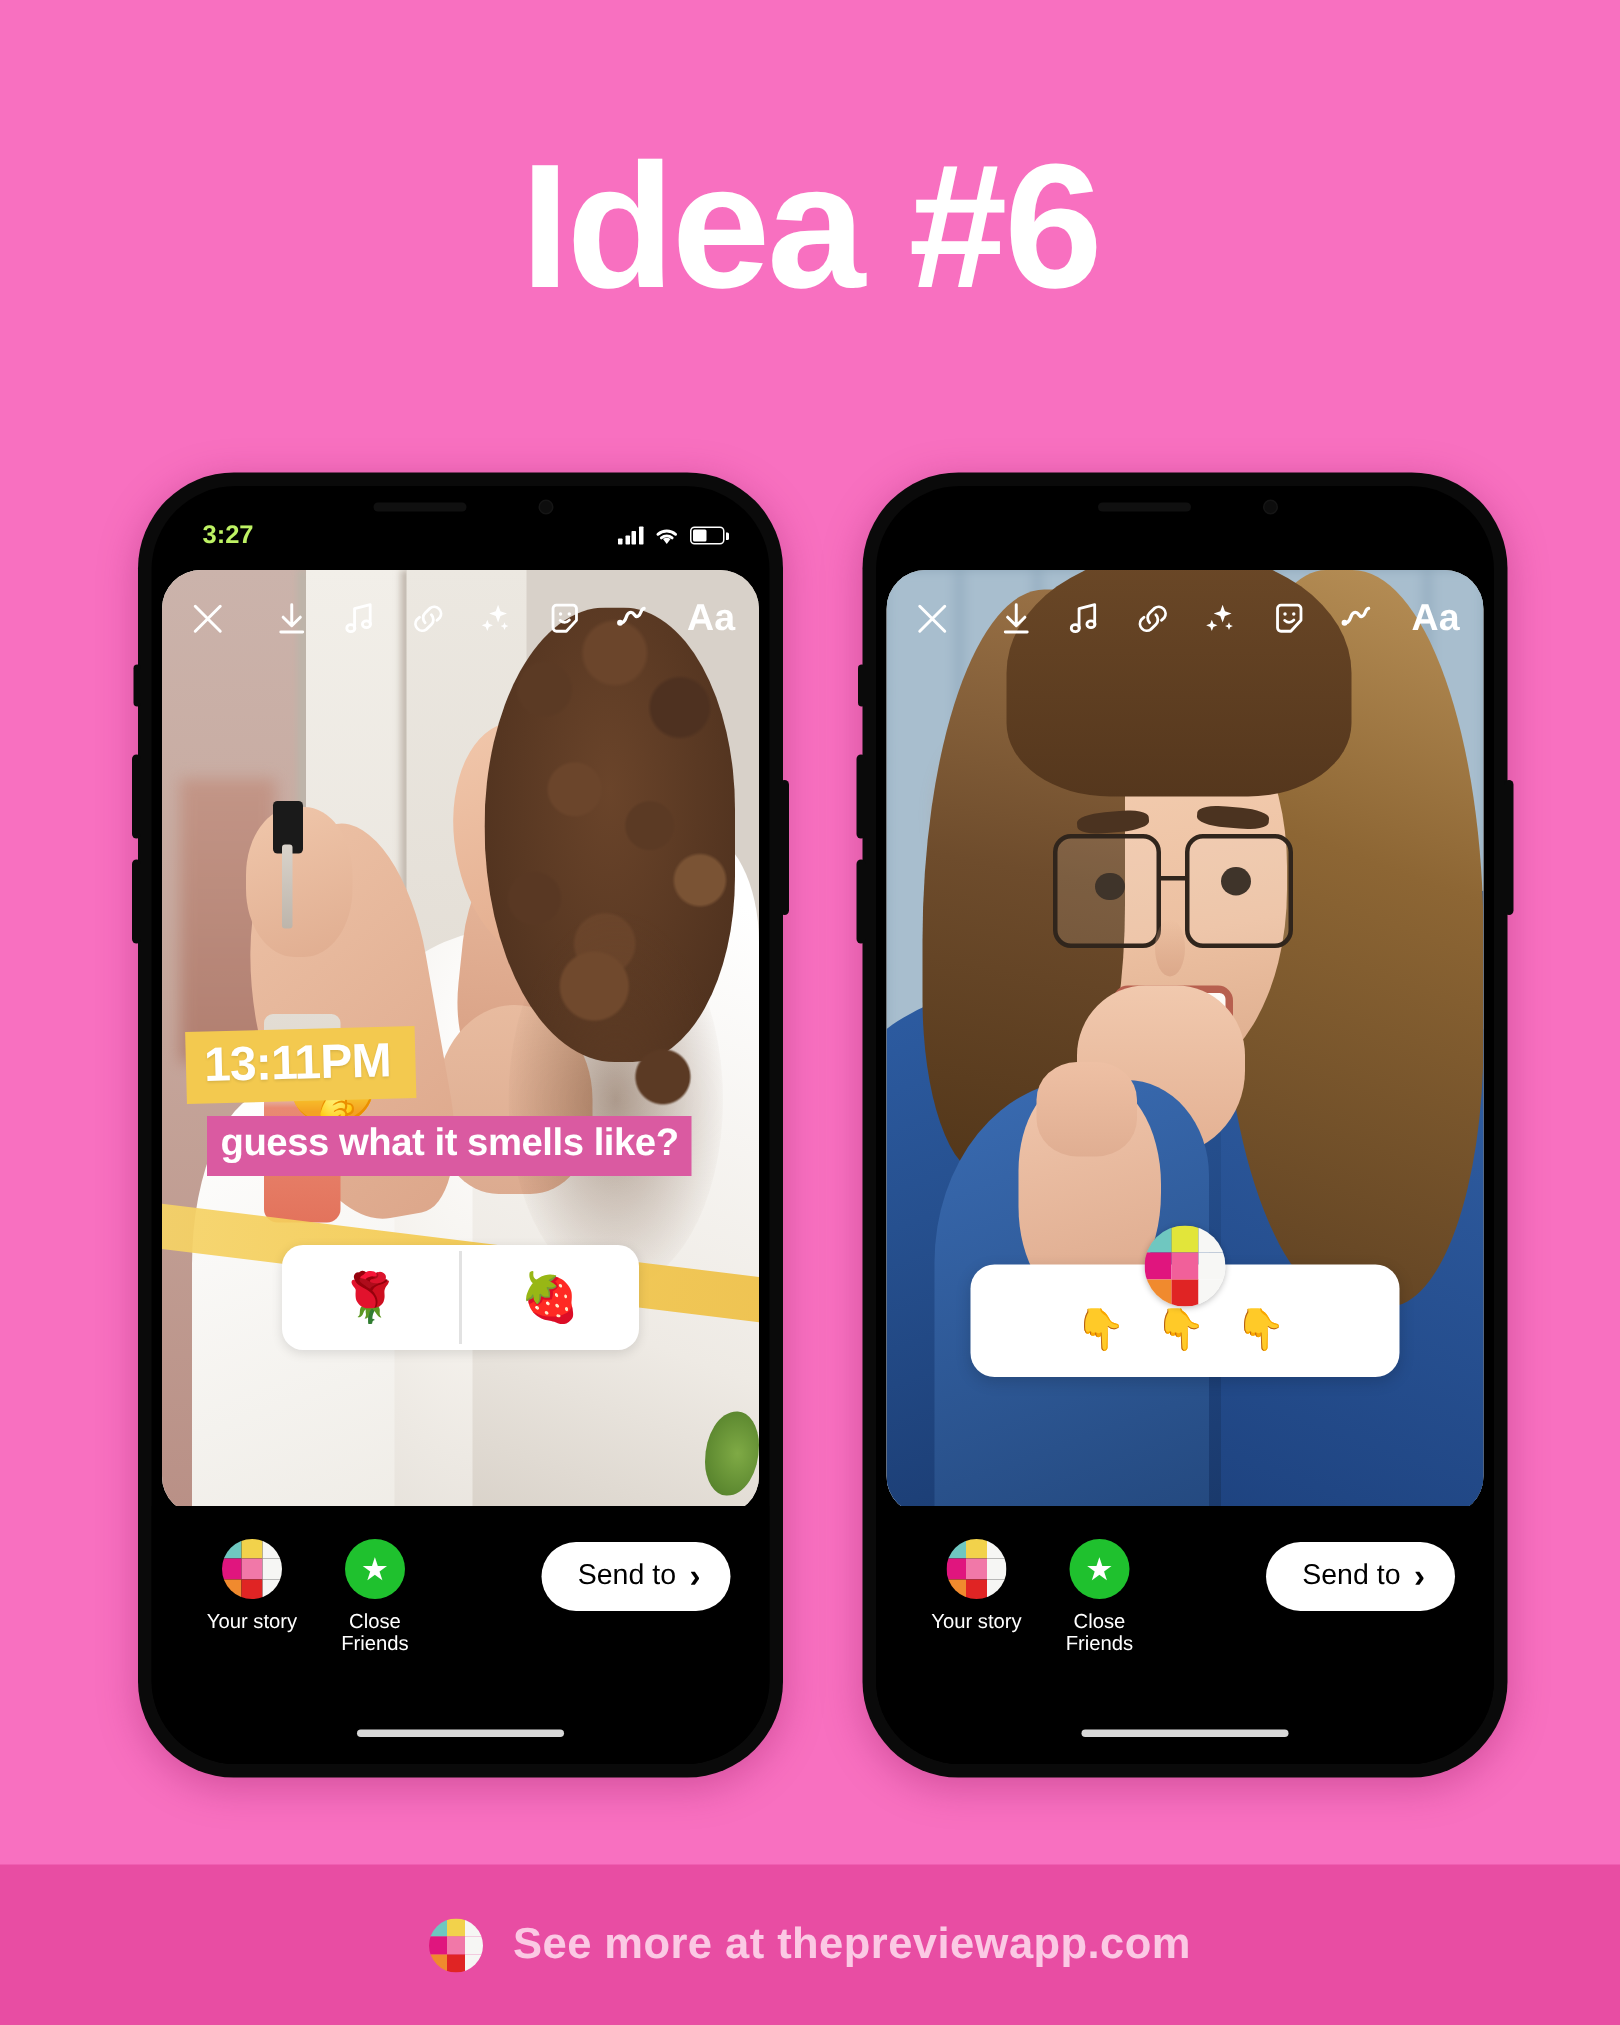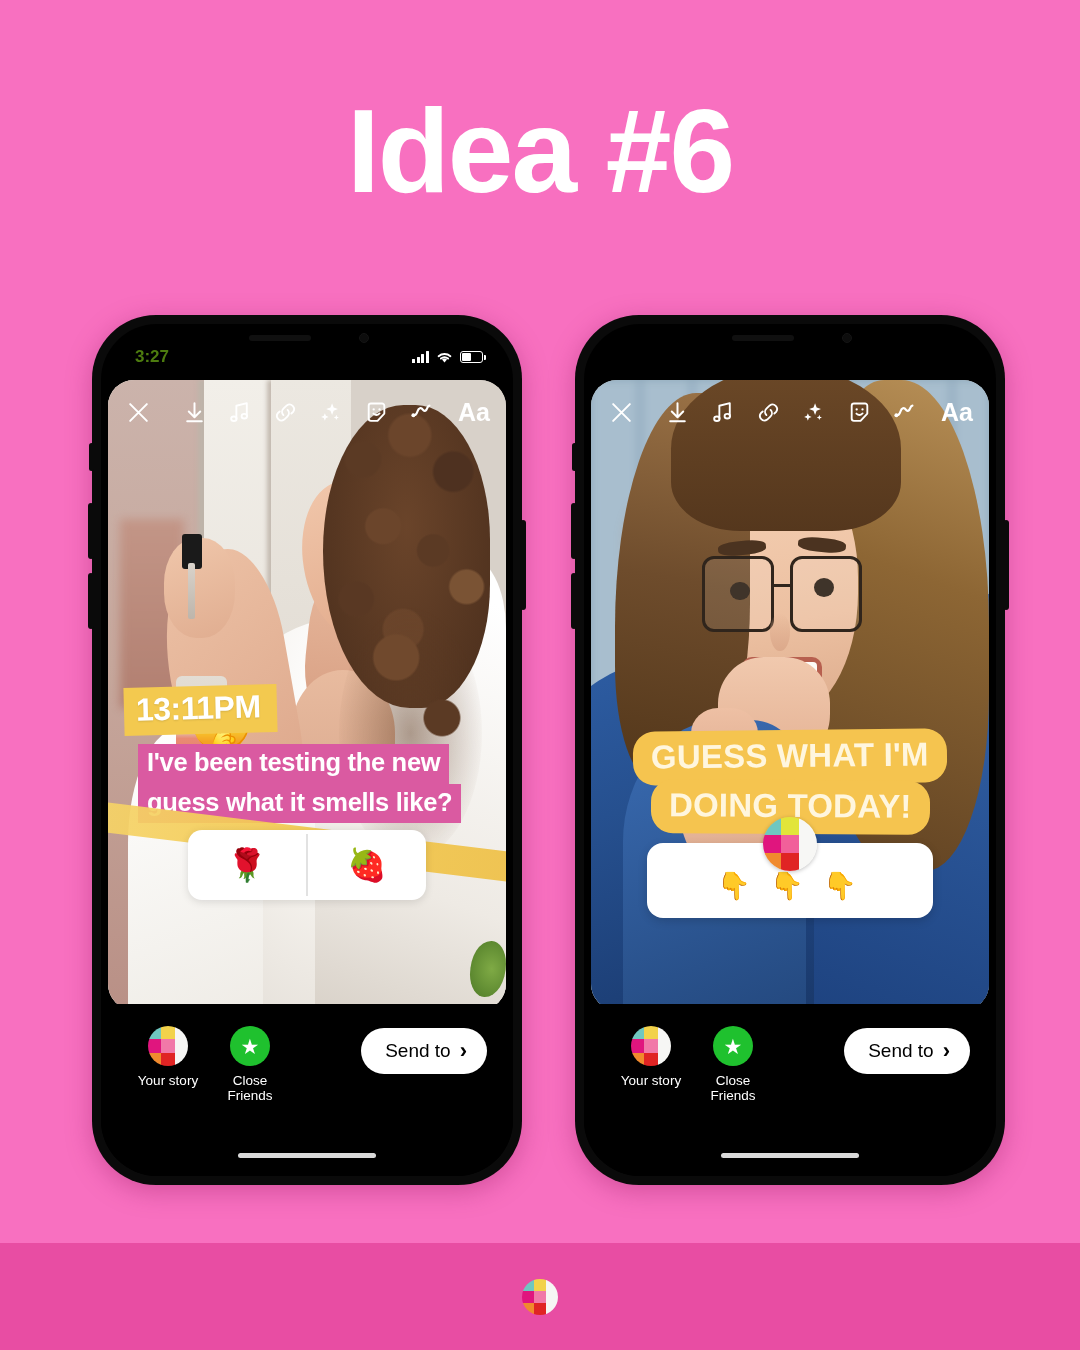--- a/index.html
+++ b/index.html
@@ -63,21 +63,21 @@
   .notch .cam {
     position:absolute; right:26px; top:9px; width:10px; height:10px;
     border-radius:50%; background:#0d0d0d; border:1px solid #151515;
   }
 
   
   .statusbar {
     position:absolute; top:0; left:0; right:0; height:52px;
     display:flex; align-items:center; justify-content:space-between;
     padding:14px 30px 0 34px;
-    color:#4d7c0f; font-size:17px; font-weight:bold;
+    color:#bef264; font-size:17px; font-weight:bold;
     z-index:8;
   }
   .status-right { display:flex; align-items:center; gap:7px; }
   .bars { display:flex; align-items:flex-end; gap:1.6px; height:12px; }
   .bars i { display:block; width:3px; background:#fff; border-radius:0.5px; }
   .bars i:nth-child(1){ height:4px; }
   .bars i:nth-child(2){ height:6.5px; }
   .bars i:nth-child(3){ height:9px; }
   .bars i:nth-child(4){ height:12px; }
   .batt {
@@ -485,21 +485,20 @@
           </svg>
         </div>
         <div class="tb tb-aa">Aa</div>
       </div>
 
       <div class="emoji-shush">🤫</div>
 
       <div class="time-sticker">13:11PM</div>
 
       <div class="caption-box">
-        <span>I've been testing the new</span>
         <span>guess what it smells like?</span>
       </div>
 
       <div class="brush-stroke"></div>
 
       <div class="poll">
         <div class="opt">🌹</div>
         <div class="divider"></div>
         <div class="opt">🍓</div>
       </div>
@@ -621,24 +620,20 @@
         </div>
         <div class="tb">
           <svg width="25" height="25" viewBox="0 0 24 24">
             <circle cx="4.2" cy="14.6" r="1.9" fill="#fff"></circle>
             <path d="M6.2 14.2 C9 12 7.5 9 10.5 8 C13.5 7 13 11.5 15.6 10.4 C18 9.4 17 5.8 19.6 5.4" stroke="#fff" stroke-width="2.1" fill="none" stroke-linecap="round"></path>
           </svg>
         </div>
         <div class="tb tb-aa">Aa</div>
       </div>
 
-      <div class="guess-wrap">
-        <span>GUESS WHAT I'M</span>
-        <span>DOING TODAY!</span>
-      </div>
 
       <div class="qsticker">
         <div class="qavatar gridav">
           <i style="background:#6fc7c0"></i>
             <i style="background:#e2e53a"></i>
             <i style="background:#f7f7f5"></i>
           <i style="background:#e0157e"></i>
             <i style="background:#f1609a"></i>
             <i style="background:#f7f7f5"></i>
           <i style="background:#f08a2e"></i>
@@ -683,13 +678,14 @@
     <i style="background:#6fc7c0"></i>
       <i style="background:#f2d24b"></i>
       <i style="background:#f6f6f4"></i>
     <i style="background:#e0157e"></i>
       <i style="background:#f178a8"></i>
       <i style="background:#f6f6f4"></i>
     <i style="background:#f08a2e"></i>
       <i style="background:#e02424"></i>
       <i style="background:#f6f6f4"></i>
   </div>
+  <div class="txt">See more at thepreviewapp.com</div>
 </div>
 
 </body></html>

